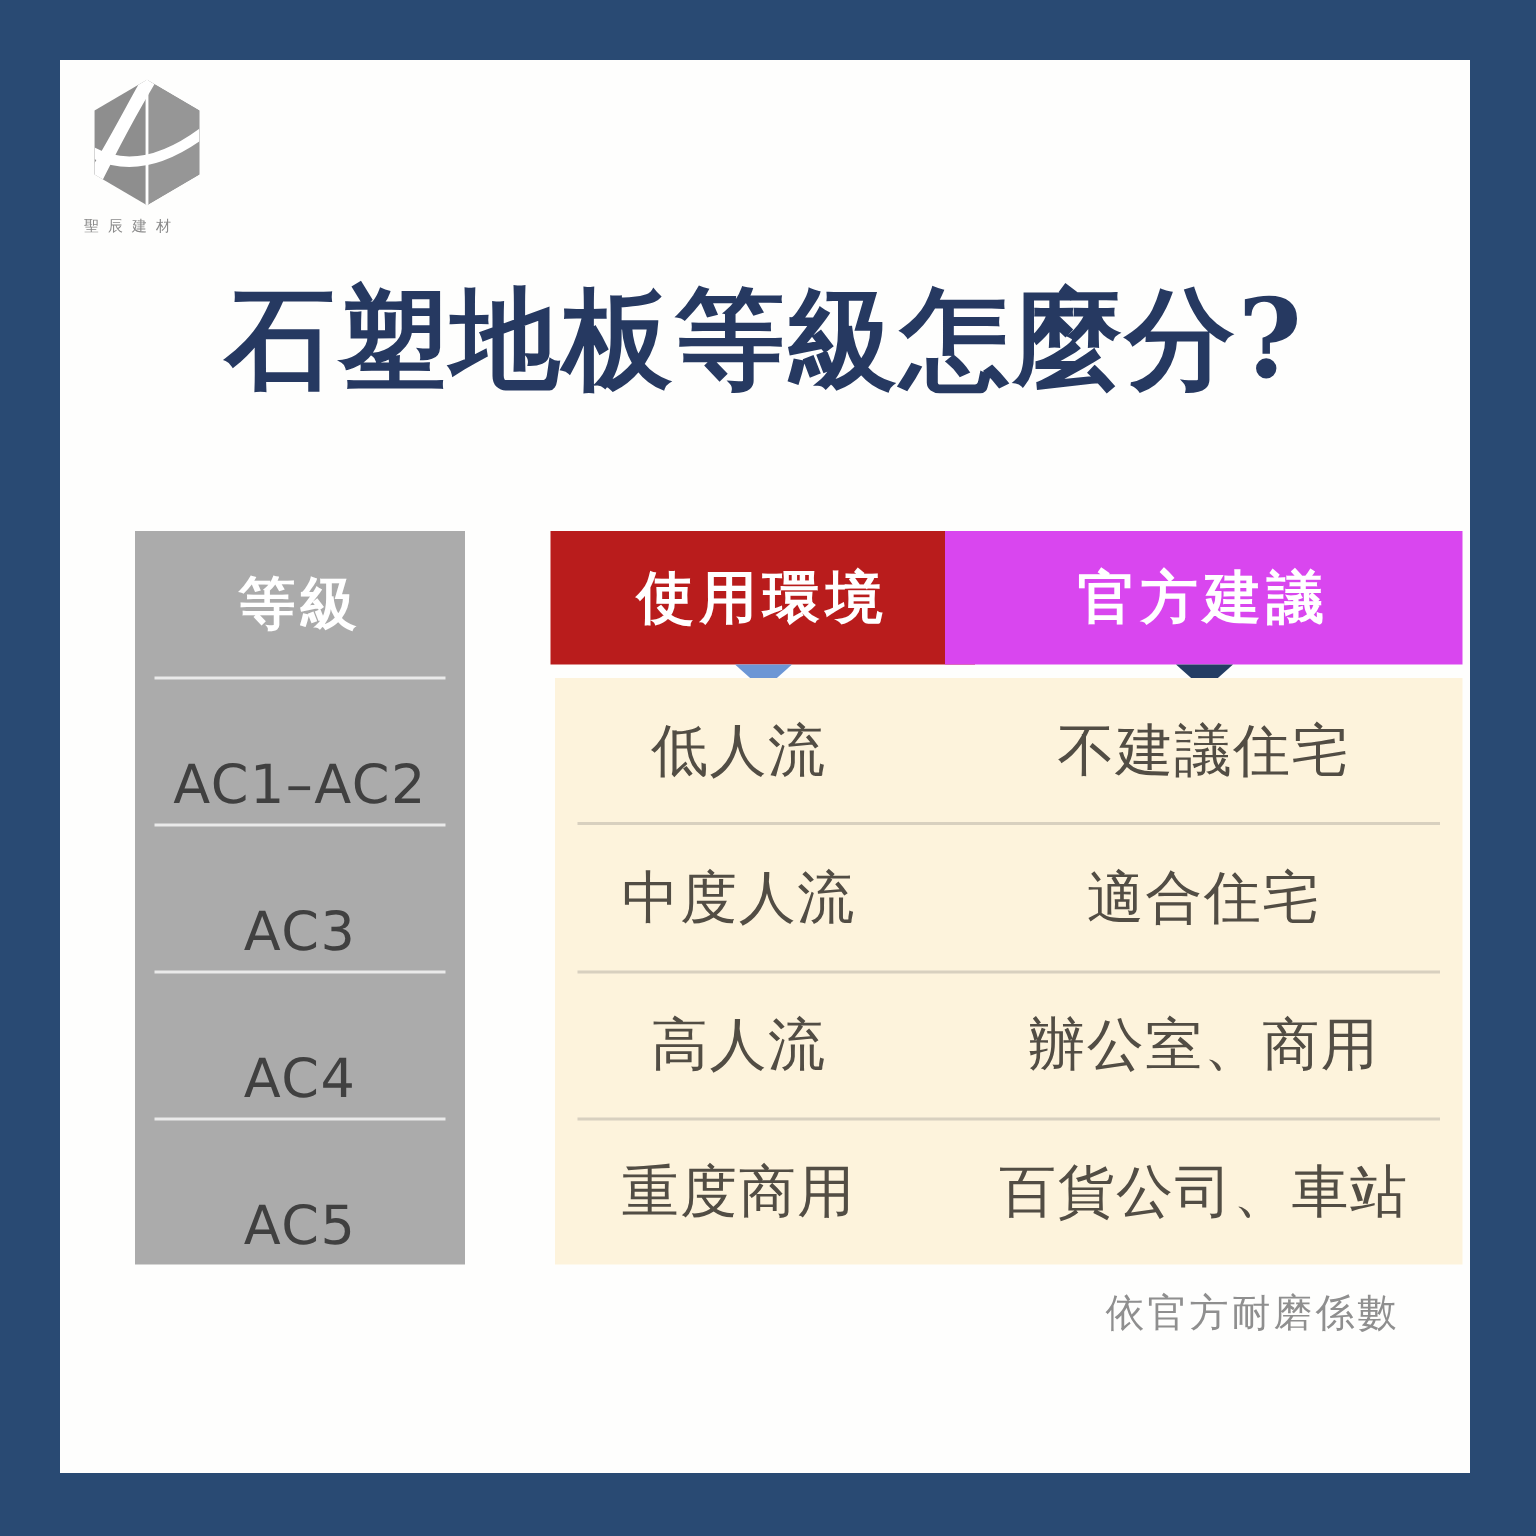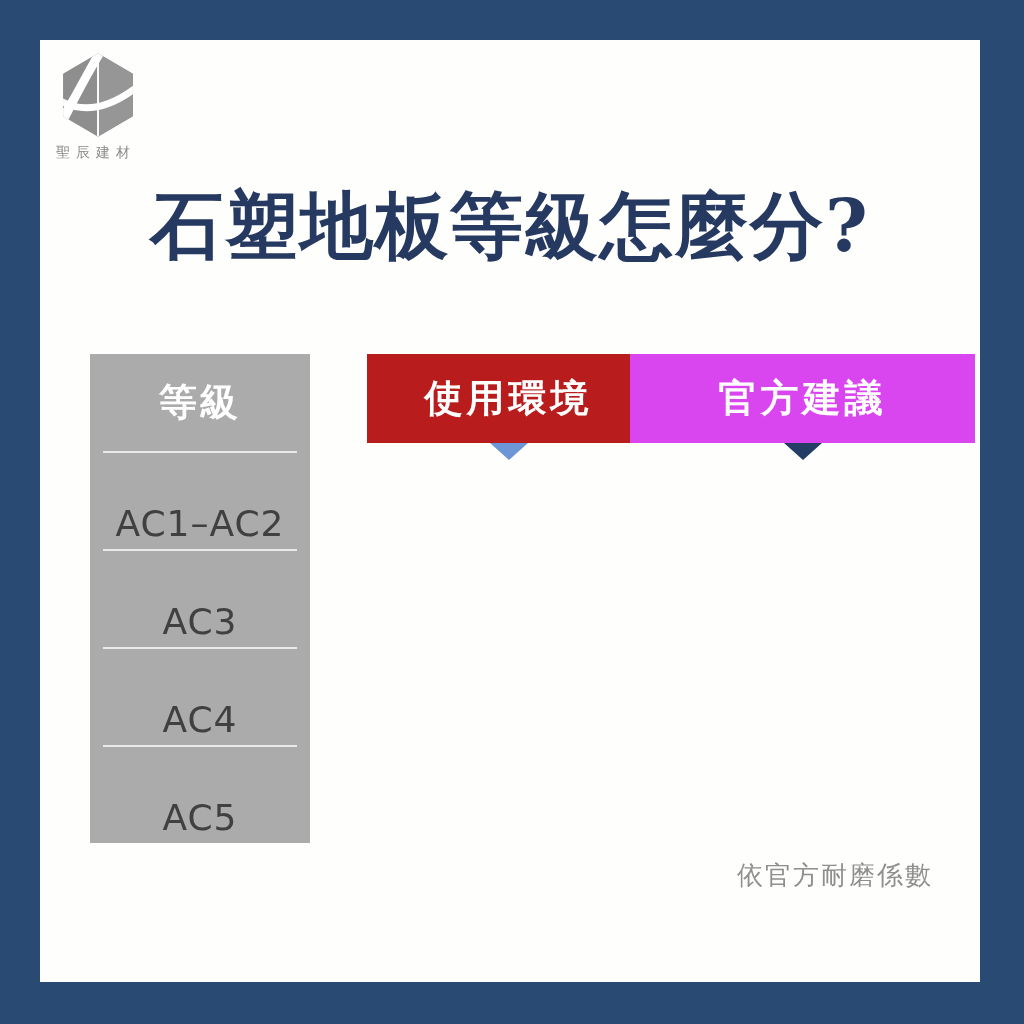--- a/index.html
+++ b/index.html
@@ -18,21 +18,21 @@
     left: 40px; top: 40px;
     width: 940px; height: 942px;
     background: #fefefd;
   }
 
   
   .logo { position: absolute; left: 16px; top: 13px; width: 120px; }
   .logo svg { display: block; width: 76px; height: 84px; margin-left: 4px; }
   .brand-name {
     margin-top: 7px;
-    font-size: 14px;
+    font-size: 10px;
     letter-spacing: 6px;
     color: #8a8a8a;
     font-weight: 500;
     white-space: nowrap;
   }
 
   
   .title {
     position: absolute;
     left: 0; top: 138px;
@@ -173,19 +173,40 @@
       <div class="col-header env-header">
         <span>使用環境</span>
         <span class="pointer pointer-env"></span>
       </div>
 
       <div class="col-header rec-header">
         <span>官方建議</span>
         <span class="pointer pointer-rec"></span>
       </div>
 
+      <div class="body">
+        <div class="body-row">
+          <div class="cell cell-env">低人流</div>
+          <div class="cell cell-rec">不建議住宅</div>
+        </div>
+        <div class="body-divider"></div>
+        <div class="body-row">
+          <div class="cell cell-env">中度人流</div>
+          <div class="cell cell-rec">適合住宅</div>
+        </div>
+        <div class="body-divider"></div>
+        <div class="body-row">
+          <div class="cell cell-env">高人流</div>
+          <div class="cell cell-rec">辦公室、商用</div>
+        </div>
+        <div class="body-divider"></div>
+        <div class="body-row">
+          <div class="cell cell-env">重度商用</div>
+          <div class="cell cell-rec">百貨公司、車站</div>
+        </div>
+      </div>
 
     </div>
 
     <div class="footnote">依官方耐磨係數</div>
 
   </div>
 </div>
 
 </body></html>

